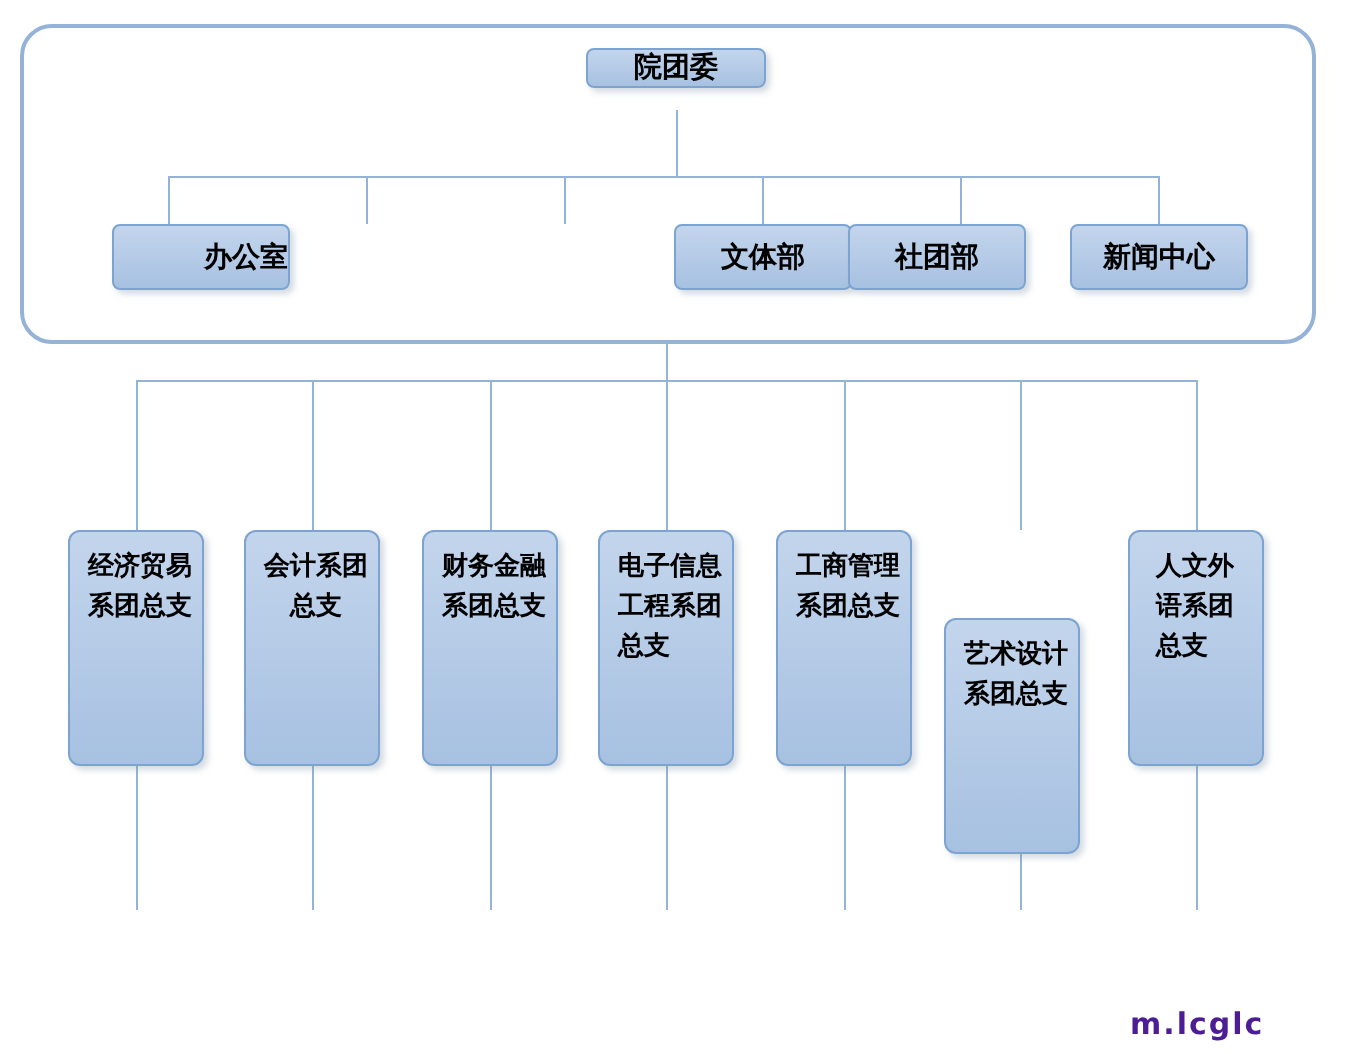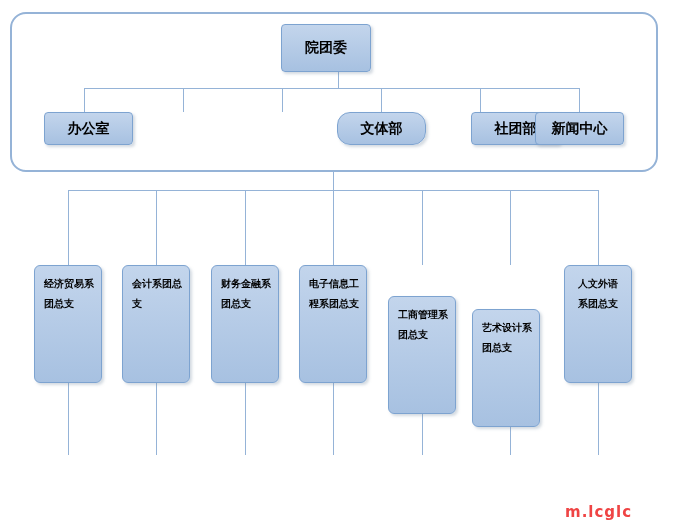--- a/index.html
+++ b/index.html
@@ -30,43 +30,43 @@
     border-radius: 4px;
     box-sizing: border-box;
     box-shadow: 2px 2px 3px rgba(130,150,170,0.35);
     color: #000000;
     font-weight: bold;
     display: flex;
     align-items: center;
     justify-content: center;
     text-align: center;
   }
-  .box.root  { left: 281px; top: 24px; width: 90px; height: 48px; font-size: 14px; }
+  .box.root  { left: 293px; top: 24px; width: 90px; height: 20px; font-size: 14px; }
   .box.dept  { top: 112px; width: 89px; height: 33px; font-size: 14px; }
   .box.branch {
     top: 265px; width: 68px; height: 118px;
     border-radius: 6px;
-    font-size: 10px;
+    font-size: 13px;
     line-height: 20px;
     align-items: flex-start;
     justify-content: flex-start;
     text-align: left;
     padding: 8px 5px 0 9px;
   }
   .box.classes {
     left: 36px; top: 455px; width: 594px; height: 56px;
     border-radius: 6px;
     font-size: 14px;
   }
   .watermark {
     position: absolute;
     left: 565px; top: 503px;
     font-size: 15px;
     font-weight: bold;
-    color: #ef4444;
+    color: #4c1d95;
     text-shadow: 1px 1px 0 #ffffff;
     letter-spacing: 1px;
     white-space: nowrap;
   }
 </style>
 </head>
 <body>
 
 <div class="canvas">
 
@@ -96,46 +96,46 @@
   <div class="line v" style="left:245px; top:383px; height:72px;"></div>
   <div class="line v" style="left:333px; top:383px; height:72px;"></div>
   <div class="line v" style="left:422px; top:383px; height:72px;"></div>
   <div class="line v" style="left:510px; top:383px; height:72px;"></div>
   <div class="line v" style="left:598px; top:383px; height:72px;"></div>
 
   <div class="box root">
     <span>院团委</span>
   </div>
 
-  <div class="box dept" style="left:44px;">
+  <div class="box dept" style="left:56px;justify-content:flex-end;">
     <span>办公室</span>
   </div>
-  <div class="box dept" style="left:337px;border-radius:13px;">
+  <div class="box dept" style="left:337px;">
     <span>文体部</span>
   </div>
-  <div class="box dept" style="left:424px;margin-left:47px;">
+  <div class="box dept" style="left:424px;">
     <span>社团部</span>
   </div>
   <div class="box dept" style="left:535px;">
     <span>新闻中心</span>
   </div>
 
   <div class="box branch" style="left:34px;">
     <span>经济贸易系团总支</span>
   </div>
-  <div class="box branch" style="left:122px;">
+  <div class="box branch" style="left:122px;text-align:center;">
     <span>会计系团总支</span>
   </div>
   <div class="box branch" style="left:211px;">
     <span>财务金融系团总支</span>
   </div>
   <div class="box branch" style="left:299px;">
     <span>电子信息工程系团总支</span>
   </div>
-  <div class="box branch" style="left:388px;margin-top:31px;">
+  <div class="box branch" style="left:388px;">
     <span>工商管理系团总支</span>
   </div>
   <div class="box branch" style="left:472px;margin-top:44px;">
     <span>艺术设计系团总支</span>
   </div>
   <div class="box branch" style="left:564px;padding-left:13px;">
     <span>人文外语系团总支</span>
   </div>
 
 

